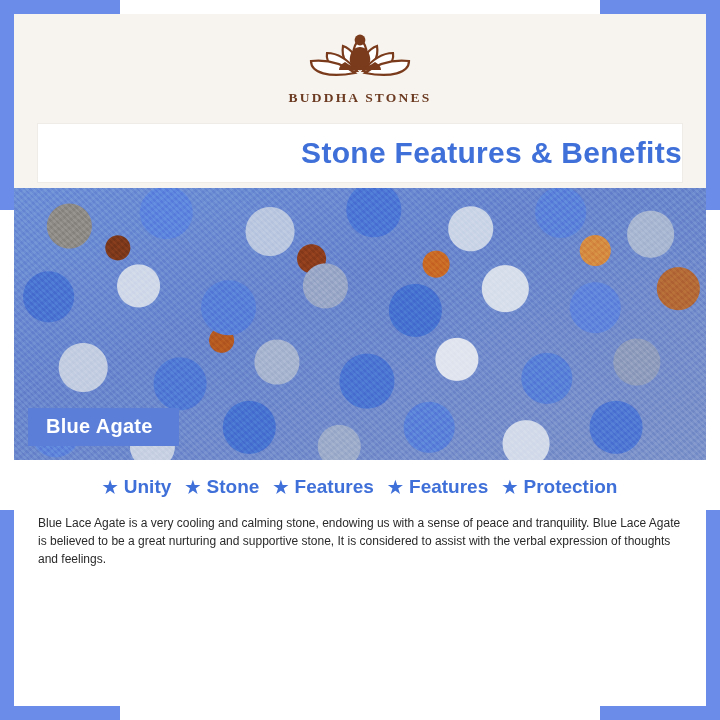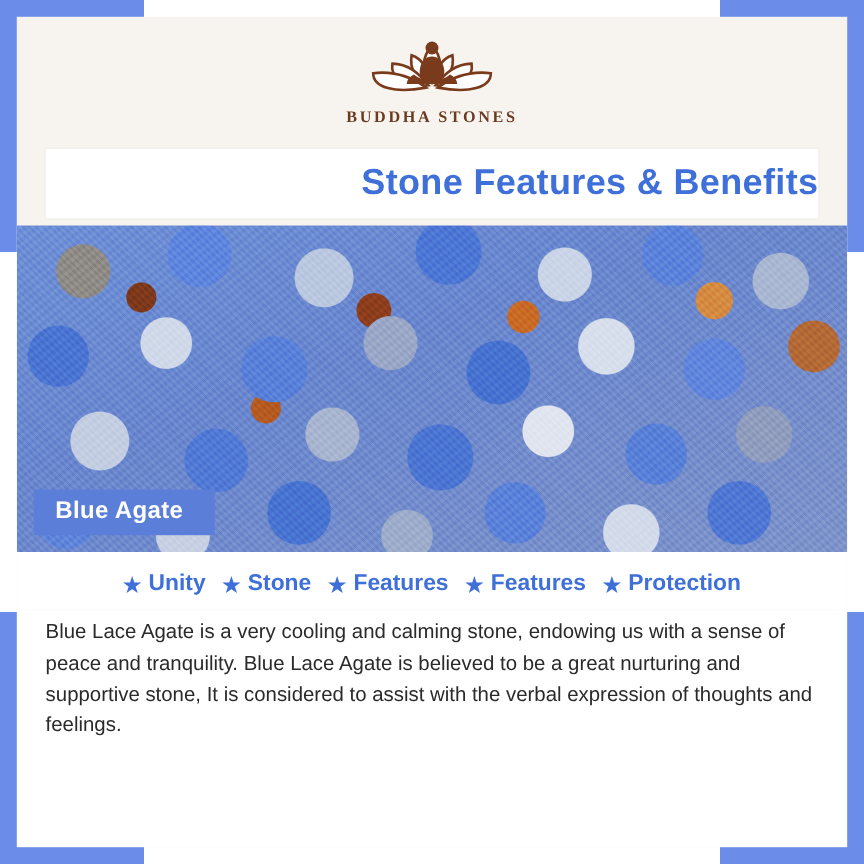--- a/index.html
+++ b/index.html
@@ -190,21 +190,21 @@
   }
 
   
   .desc-area {
     background: #ffffff;
     padding: 6px 24px 0 24px;
     height: 214px;
     box-sizing: border-box;
   }
   .desc {
-    font-size: 17px;
+    font-size: 12px;
     line-height: 1.52;
     color: #2a2a2a;
     margin: 0;
     font-family: "Liberation Sans", sans-serif;
   }
 </style>
 </head>
 <body>
 
 <div class="page">

